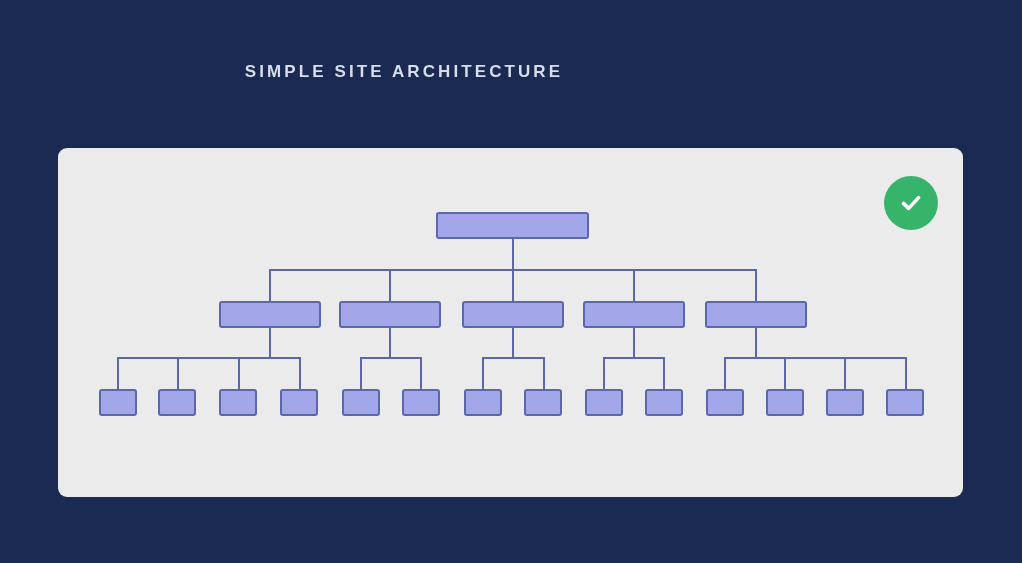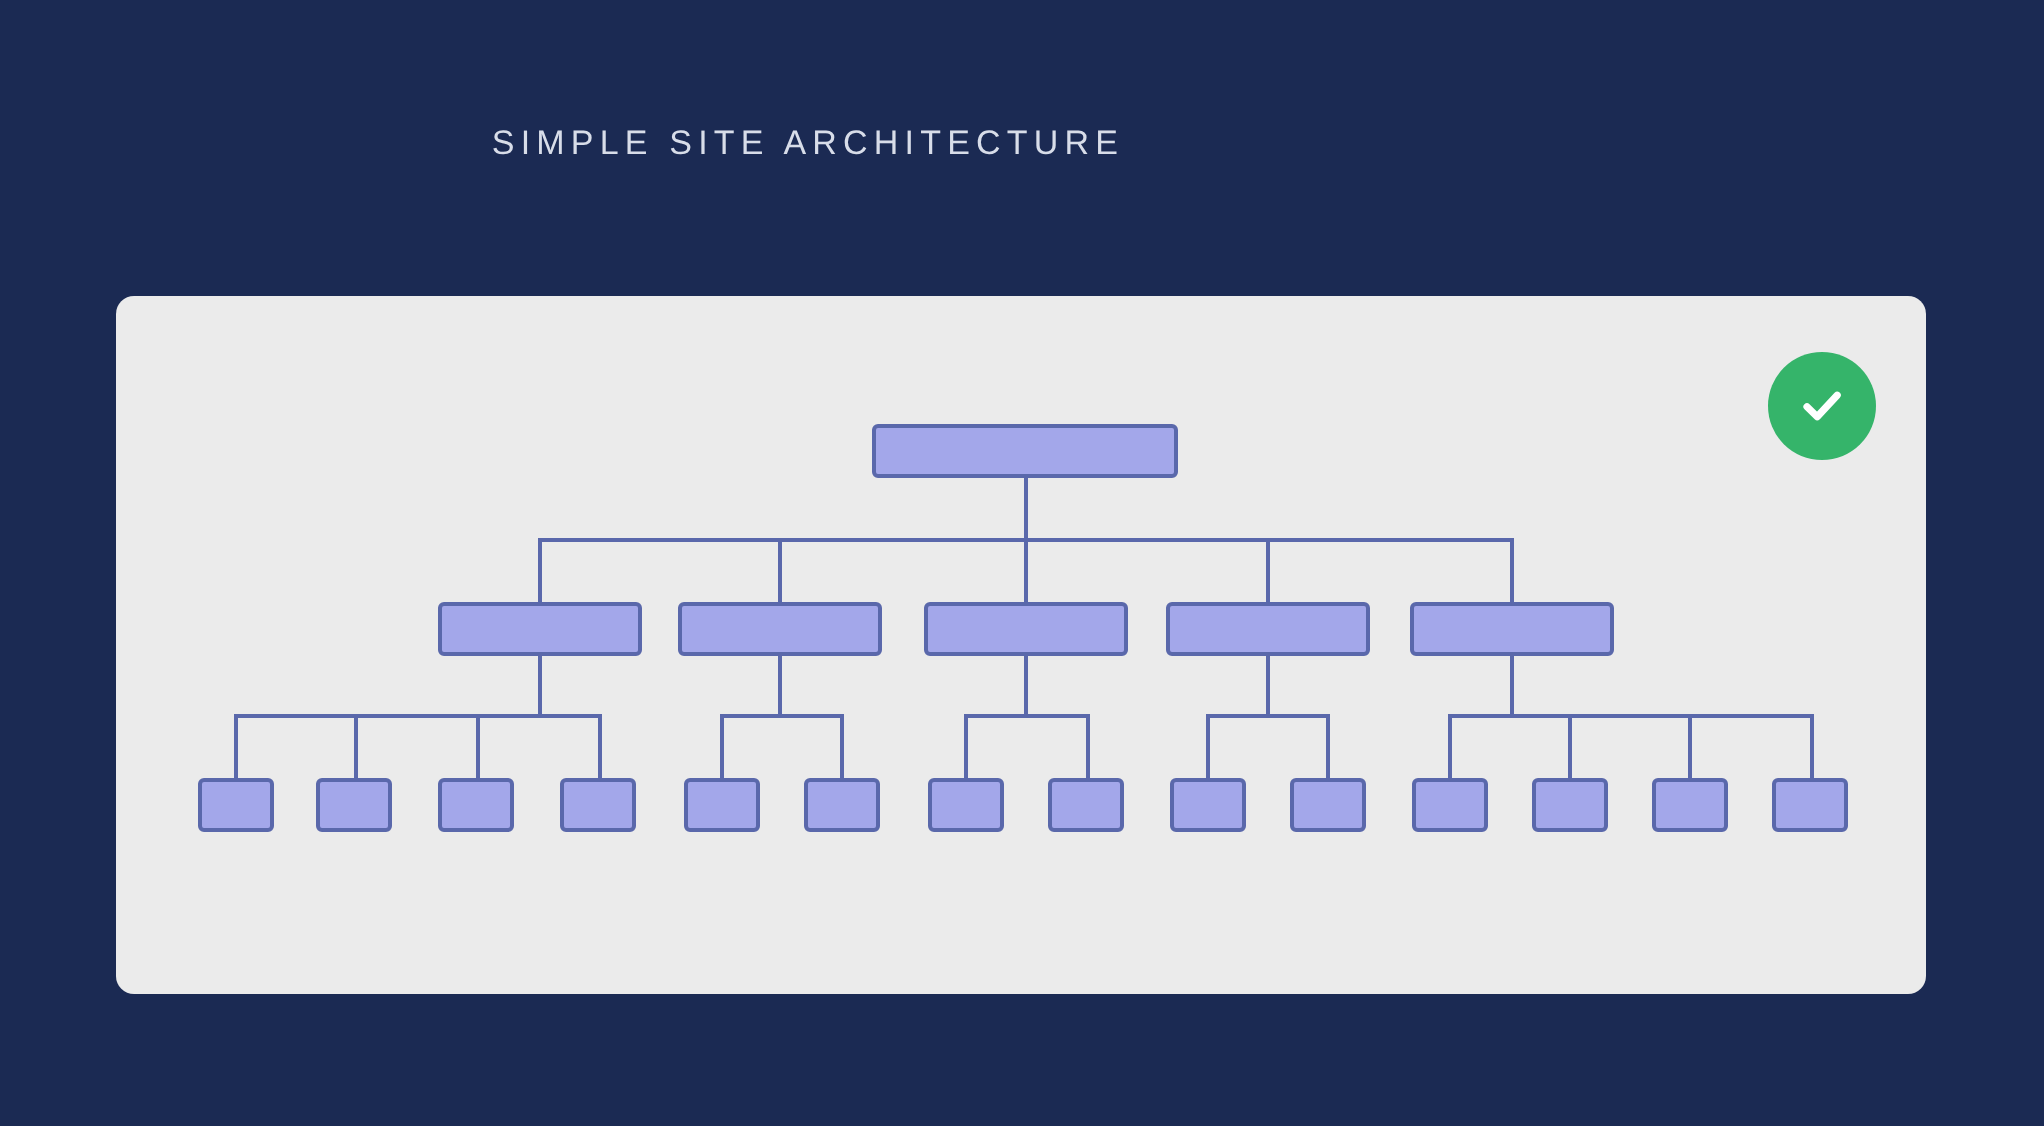--- a/index.html
+++ b/index.html
@@ -20,21 +20,21 @@
   }
   .page-title {
     position: absolute;
     left: 0;
     top: 62px;
     width: 808px;
     text-align: center;
     color: #d8dde9;
     font-size: 17px;
     letter-spacing: 3.1px;
-    font-weight: 400;
+    font-weight: 700;
     white-space: nowrap;
   }
   .diagram-card {
     position: absolute;
     left: 58px;
     top: 148px;
     width: 905px;
     height: 349px;
     background: #ebebeb;
     border-radius: 9px;

